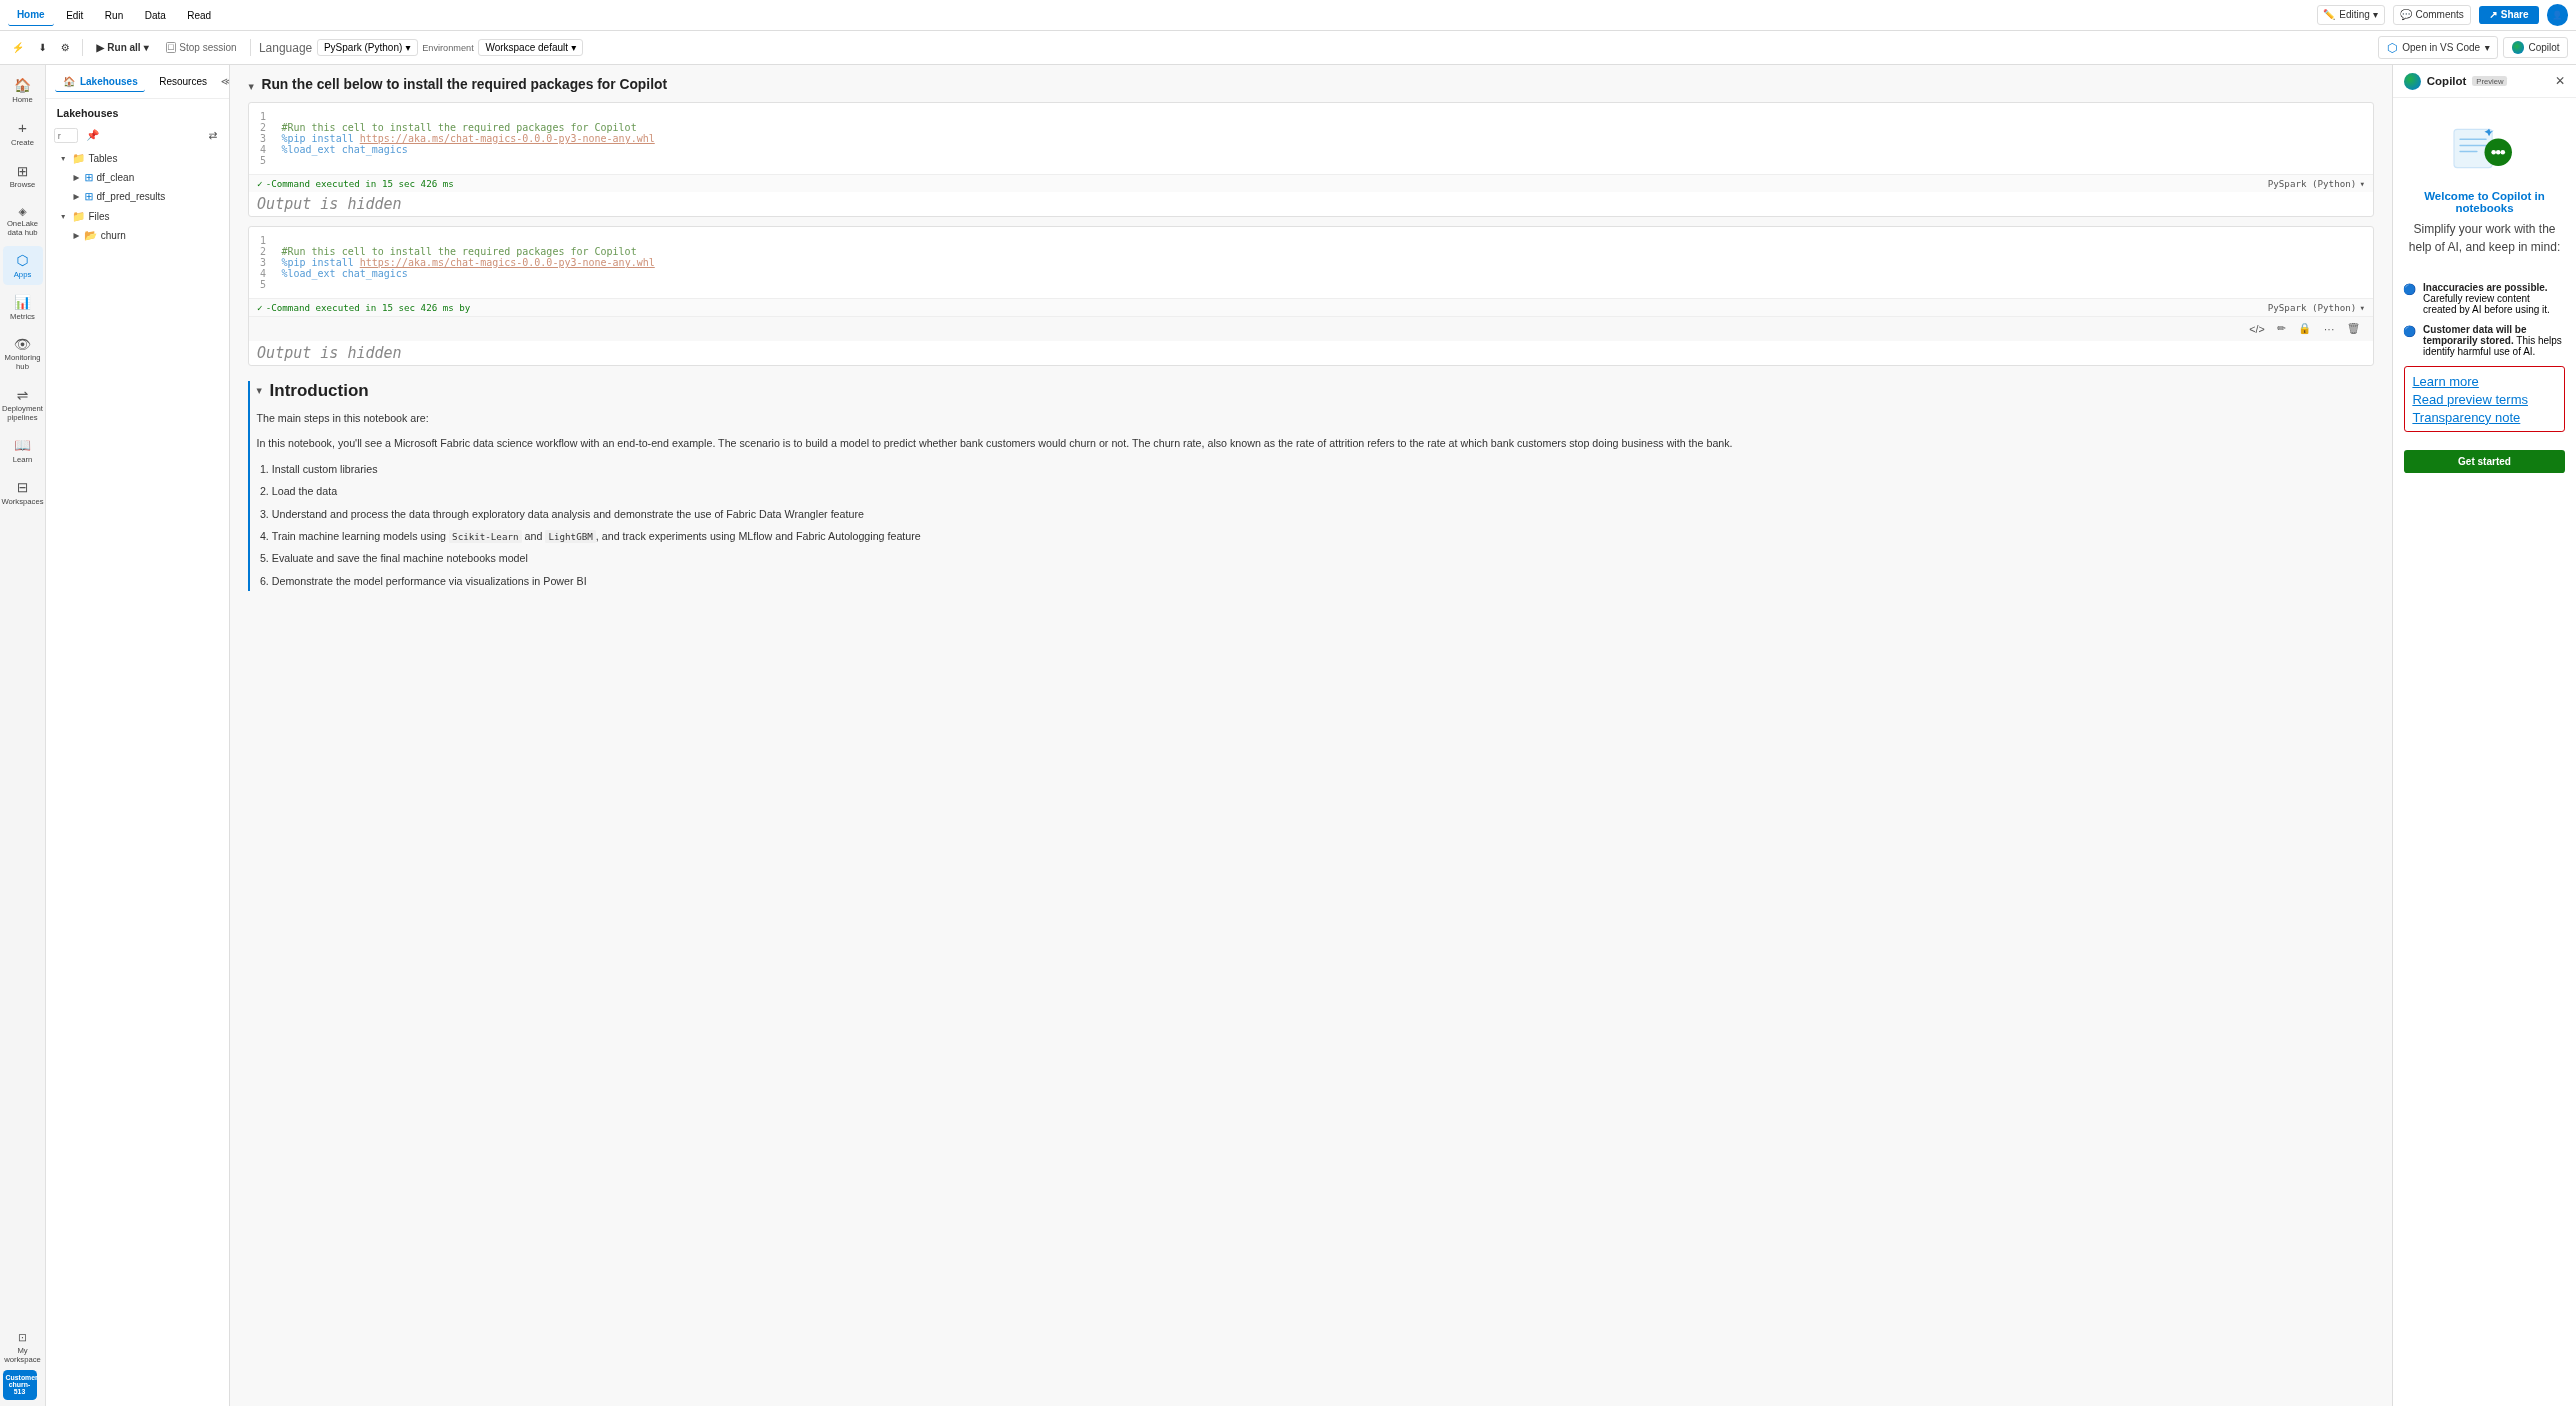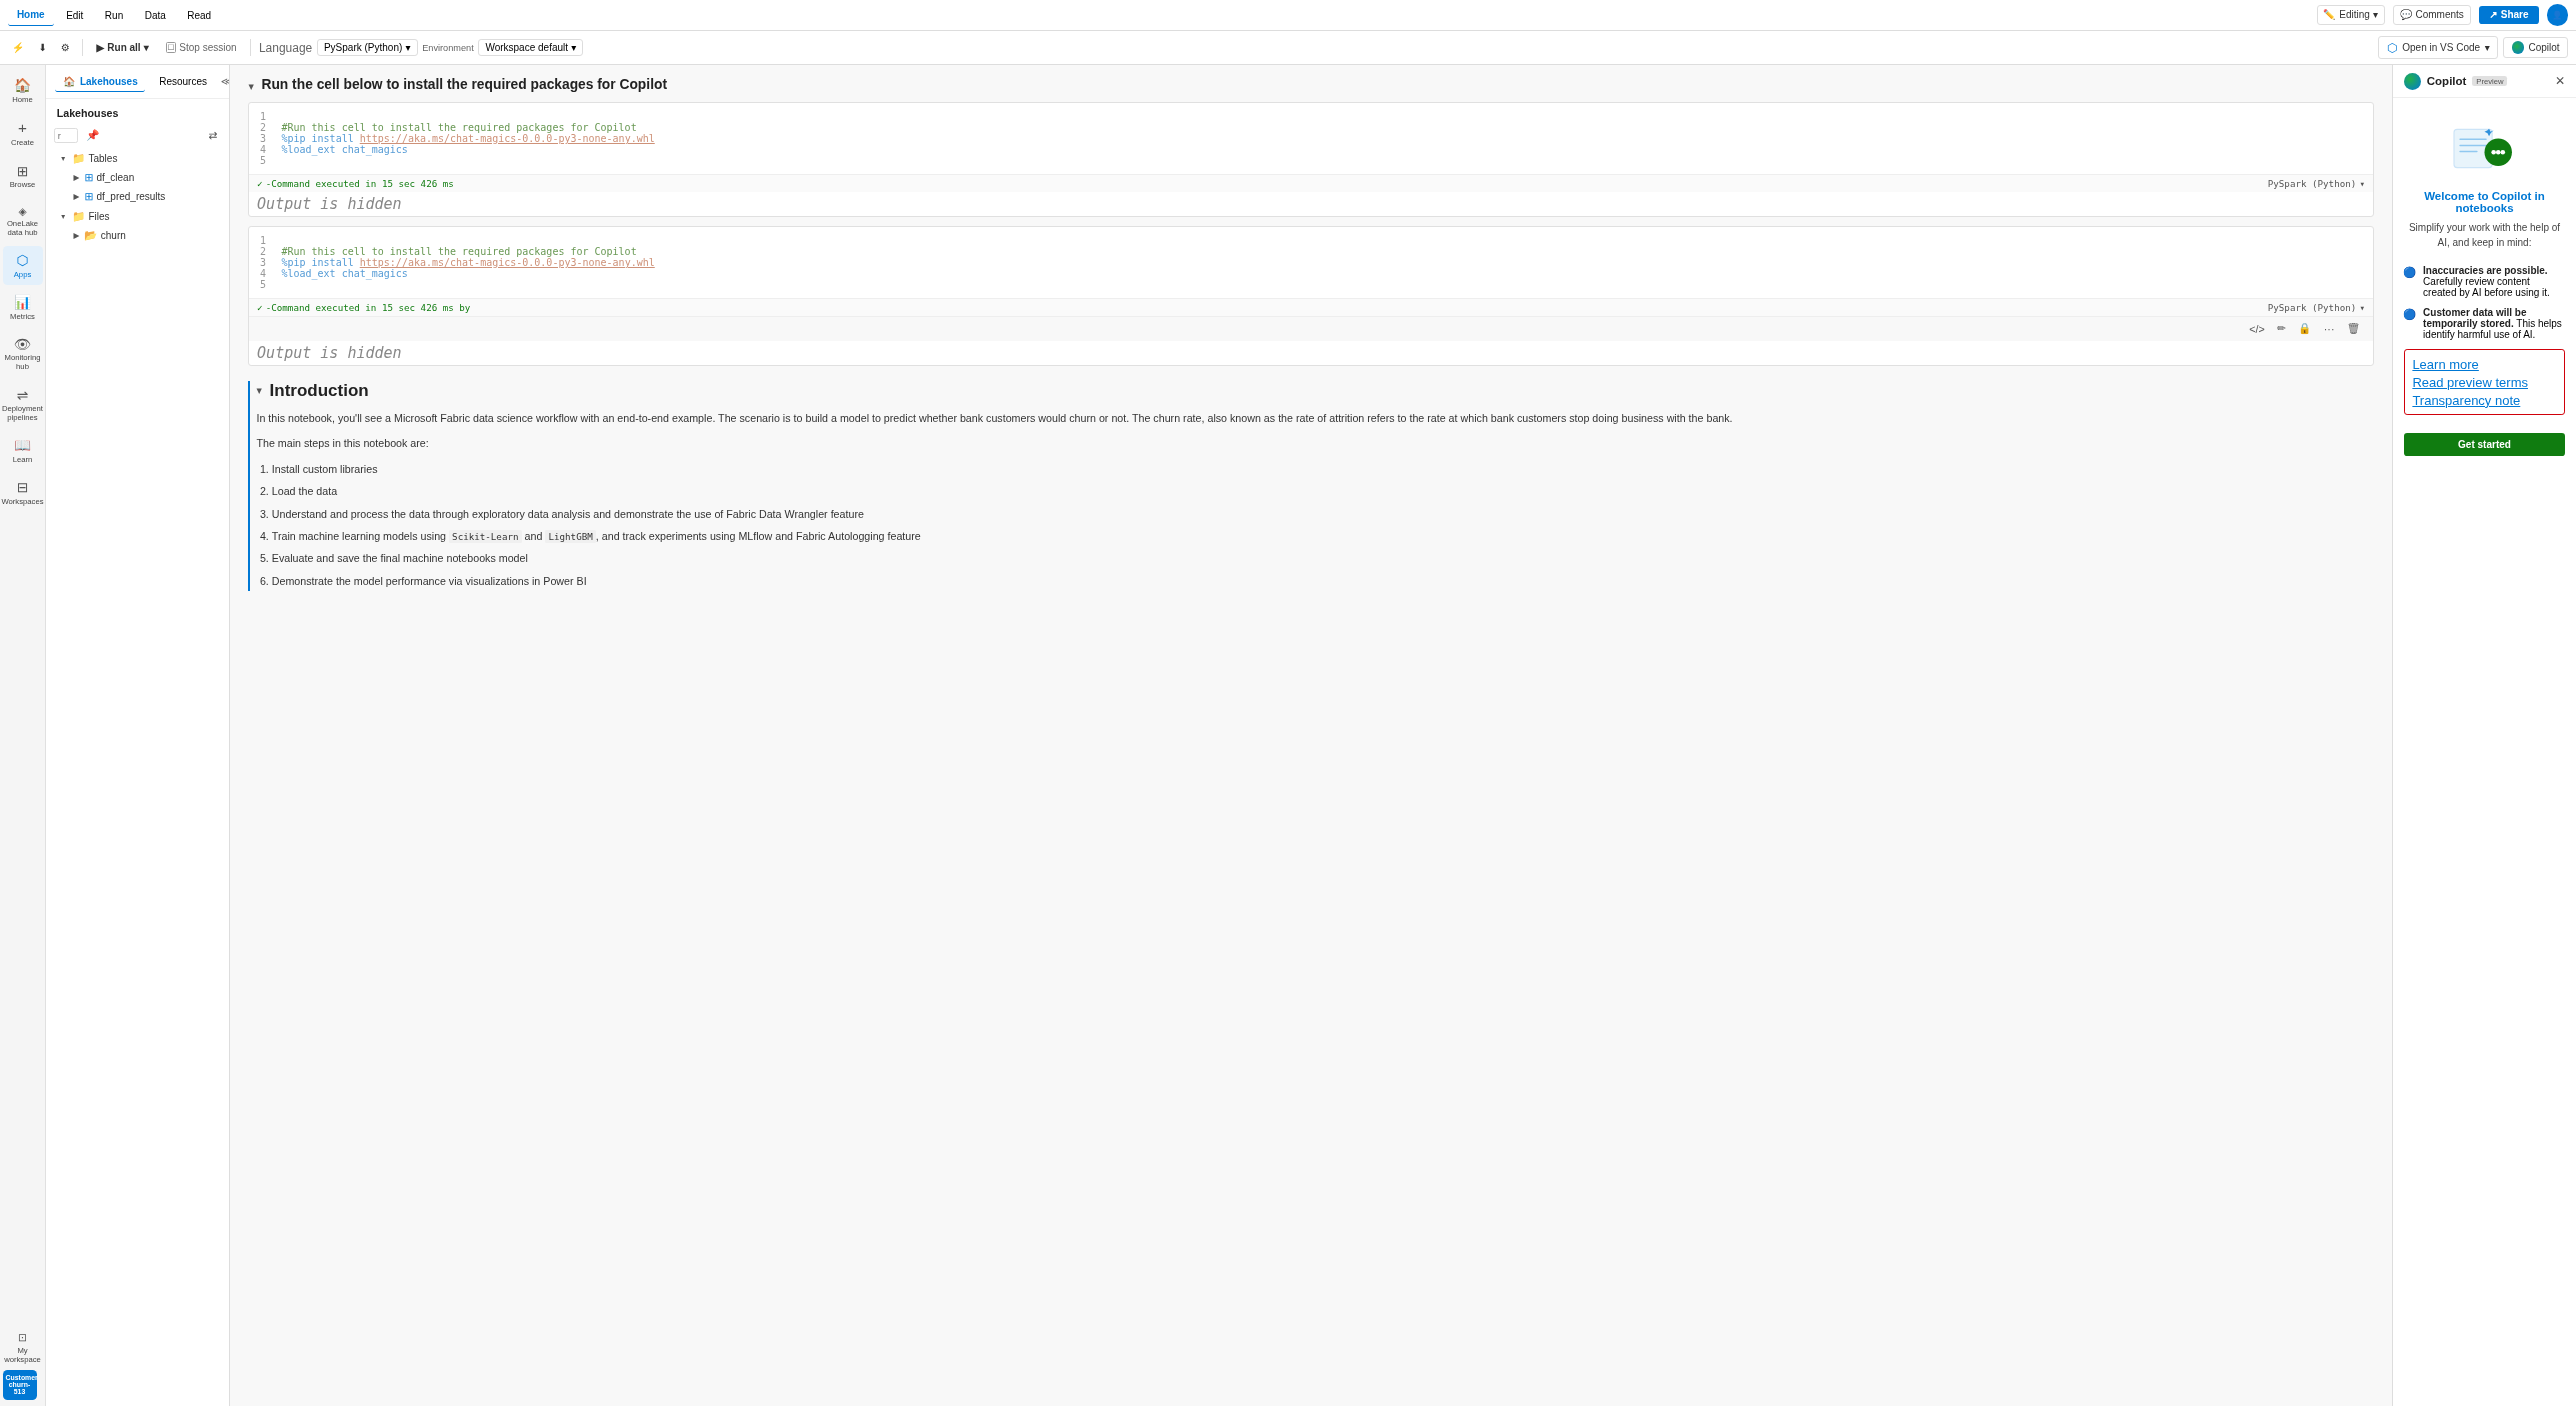--- a/index.html
+++ b/index.html
@@ -92,21 +92,21 @@
     
     #copilot-panel { width: 184px; background: #fff; border-left: 0.8px solid #ddd; display: flex; flex-direction: column; flex-shrink: 0; }
     #copilot-header { display: flex; align-items: center; padding: 7.7px 10.7px; border-bottom: 0.8px solid #eee; gap: 6.1px; }
     .copilot-logo { width: 17px; height: 17px; background: radial-gradient(circle at 35% 35%, #22b14c, #0078d4); border-radius: 50%; flex-shrink: 0; }
     .copilot-title { font-size: 11.5px; font-weight: 700; color: #222; }
     .preview-badge { font-size: 7.7px; background: #e0e0e0; color: #555; padding: 0.8px 3.8px; border-radius: 2.3px; font-weight: 400; }
     .copilot-close-btn { margin-left: auto; cursor: pointer; color: #555; font-size: 12.2px; }
     #copilot-content { flex: 1; padding: 12.2px 10.7px; display: flex; flex-direction: column; align-items: center; overflow-y: auto; }
     .copilot-illustration { width: 77px; height: 61px; margin: 7.7px auto 10.7px; position: relative; }
     .copilot-welcome-title { font-size: 11.5px; font-weight: 700; color: #0078d4; text-align: center; margin-bottom: 6.1px; }
-    .copilot-welcome-sub { font-size: 10px; color: #444; text-align: center; margin-bottom: 15px; line-height: 1.5; }
+    .copilot-welcome-sub { font-size: 12px; color: #444; text-align: center; margin-bottom: 26px; line-height: 1.5; }
     .copilot-notice { display: flex; align-items: flex-start; gap: 6.1px; margin-bottom: 9.2px; width: 100%; }
     .notice-icon { font-size: 10.7px; flex-shrink: 0; margin-top: 0.8px; }
     .notice-title { font-weight: 600; color: #222; }
     .copilot-links-box { border: 1.5px solid #d0000a; border-radius: 3.1px; padding: 6.1px 7.7px; width: 100%; margin-bottom: 9.2px; }
     .copilot-link { display: block; font-size: 13px; color: #0078d4; cursor: pointer; margin-bottom: 3.1px; text-decoration: underline; }
     .copilot-link:last-child { margin-bottom: 0; }
     .get-started-btn { background: #107c10; color: #fff; border: none; border-radius: 3.1px; padding: 6.1px 15.3px; font-size: 10px; font-weight: 600; cursor: pointer; width: 100%; margin-top: 9px; }
 
     
     .stop-checkbox { width: 10.7px; height: 10.7px; border: 0.8px solid #999; border-radius: 1.5px; display: inline-flex; align-items: center; justify-content: center; font-size: 7.7px; cursor: pointer; }
@@ -367,22 +367,22 @@
         </div>
         <div class="output-hidden">Output is hidden</div>
       </div>
     </div>
 
     <div class="cell-section blue-left-border">
       <div class="section-header">
         <span class="section-collapse-btn">▾</span>
         <span class="section-title large">Introduction</span>
       </div>
+      <p class="intro-text">The main steps in this notebook are:</p>
       <p class="intro-text">In this notebook, you'll see a Microsoft Fabric data science workflow with an end-to-end example. The scenario is to build a model to predict whether bank customers would churn or not. The churn rate, also known as the rate of attrition refers to the rate at which bank customers stop doing business with the bank.</p>
-      <p class="intro-text">The main steps in this notebook are:</p>
       <ol class="intro-list">
         <li>Install custom libraries</li>
         <li>Load the data</li>
         <li>Understand and process the data through exploratory data analysis and demonstrate the use of Fabric Data Wrangler feature</li>
         <li>Train machine learning models using <span class="code-mono">Scikit-Learn</span> and <span class="code-mono">LightGBM</span>, and track experiments using MLflow and Fabric Autologging feature</li>
         <li>Evaluate and save the final machine notebooks model</li>
         <li>Demonstrate the model performance via visualizations in Power BI</li>
       </ol>
     </div>
 

